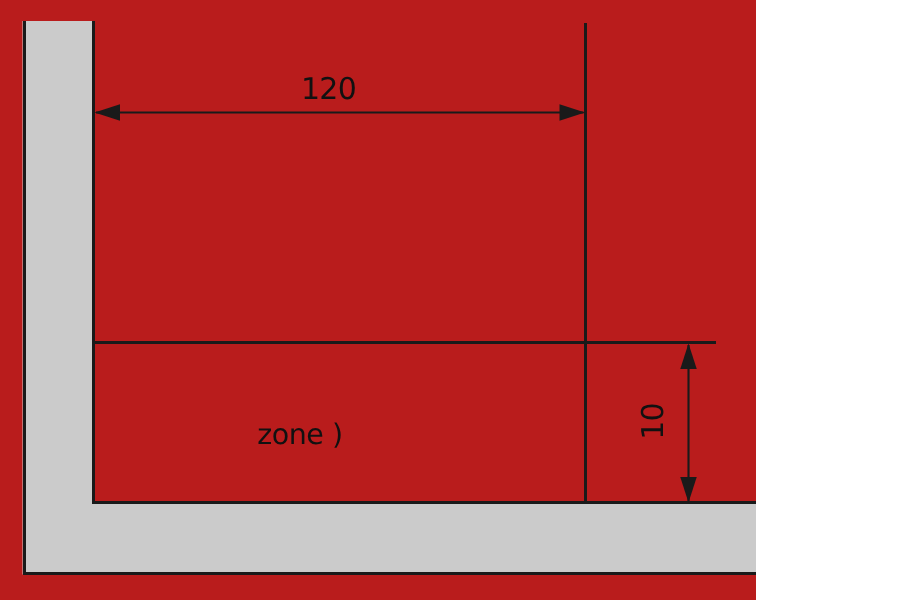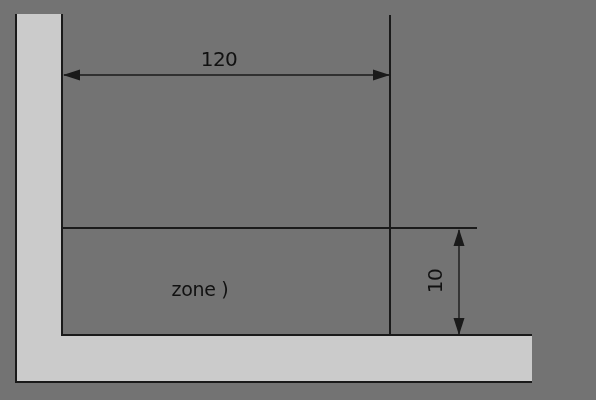--- a/index.html
+++ b/index.html
@@ -2,23 +2,23 @@
 <html><head>
 <meta charset="utf-8">
 <style>
   html, body {
     margin: 0;
     padding: 0;
     background: #ffffff;
   }
   .stage {
     position: relative;
-    width: 596px;
+    width: 504px;
     height: 400px;
-    background: #737373;
+    background: #b91c1c;
     overflow: hidden;
   }
   svg {
     display: block;
     width: 600px;
     height: 400px;
   }
   text {
     font-family: "DejaVu Sans", "Liberation Sans", sans-serif;
   }

